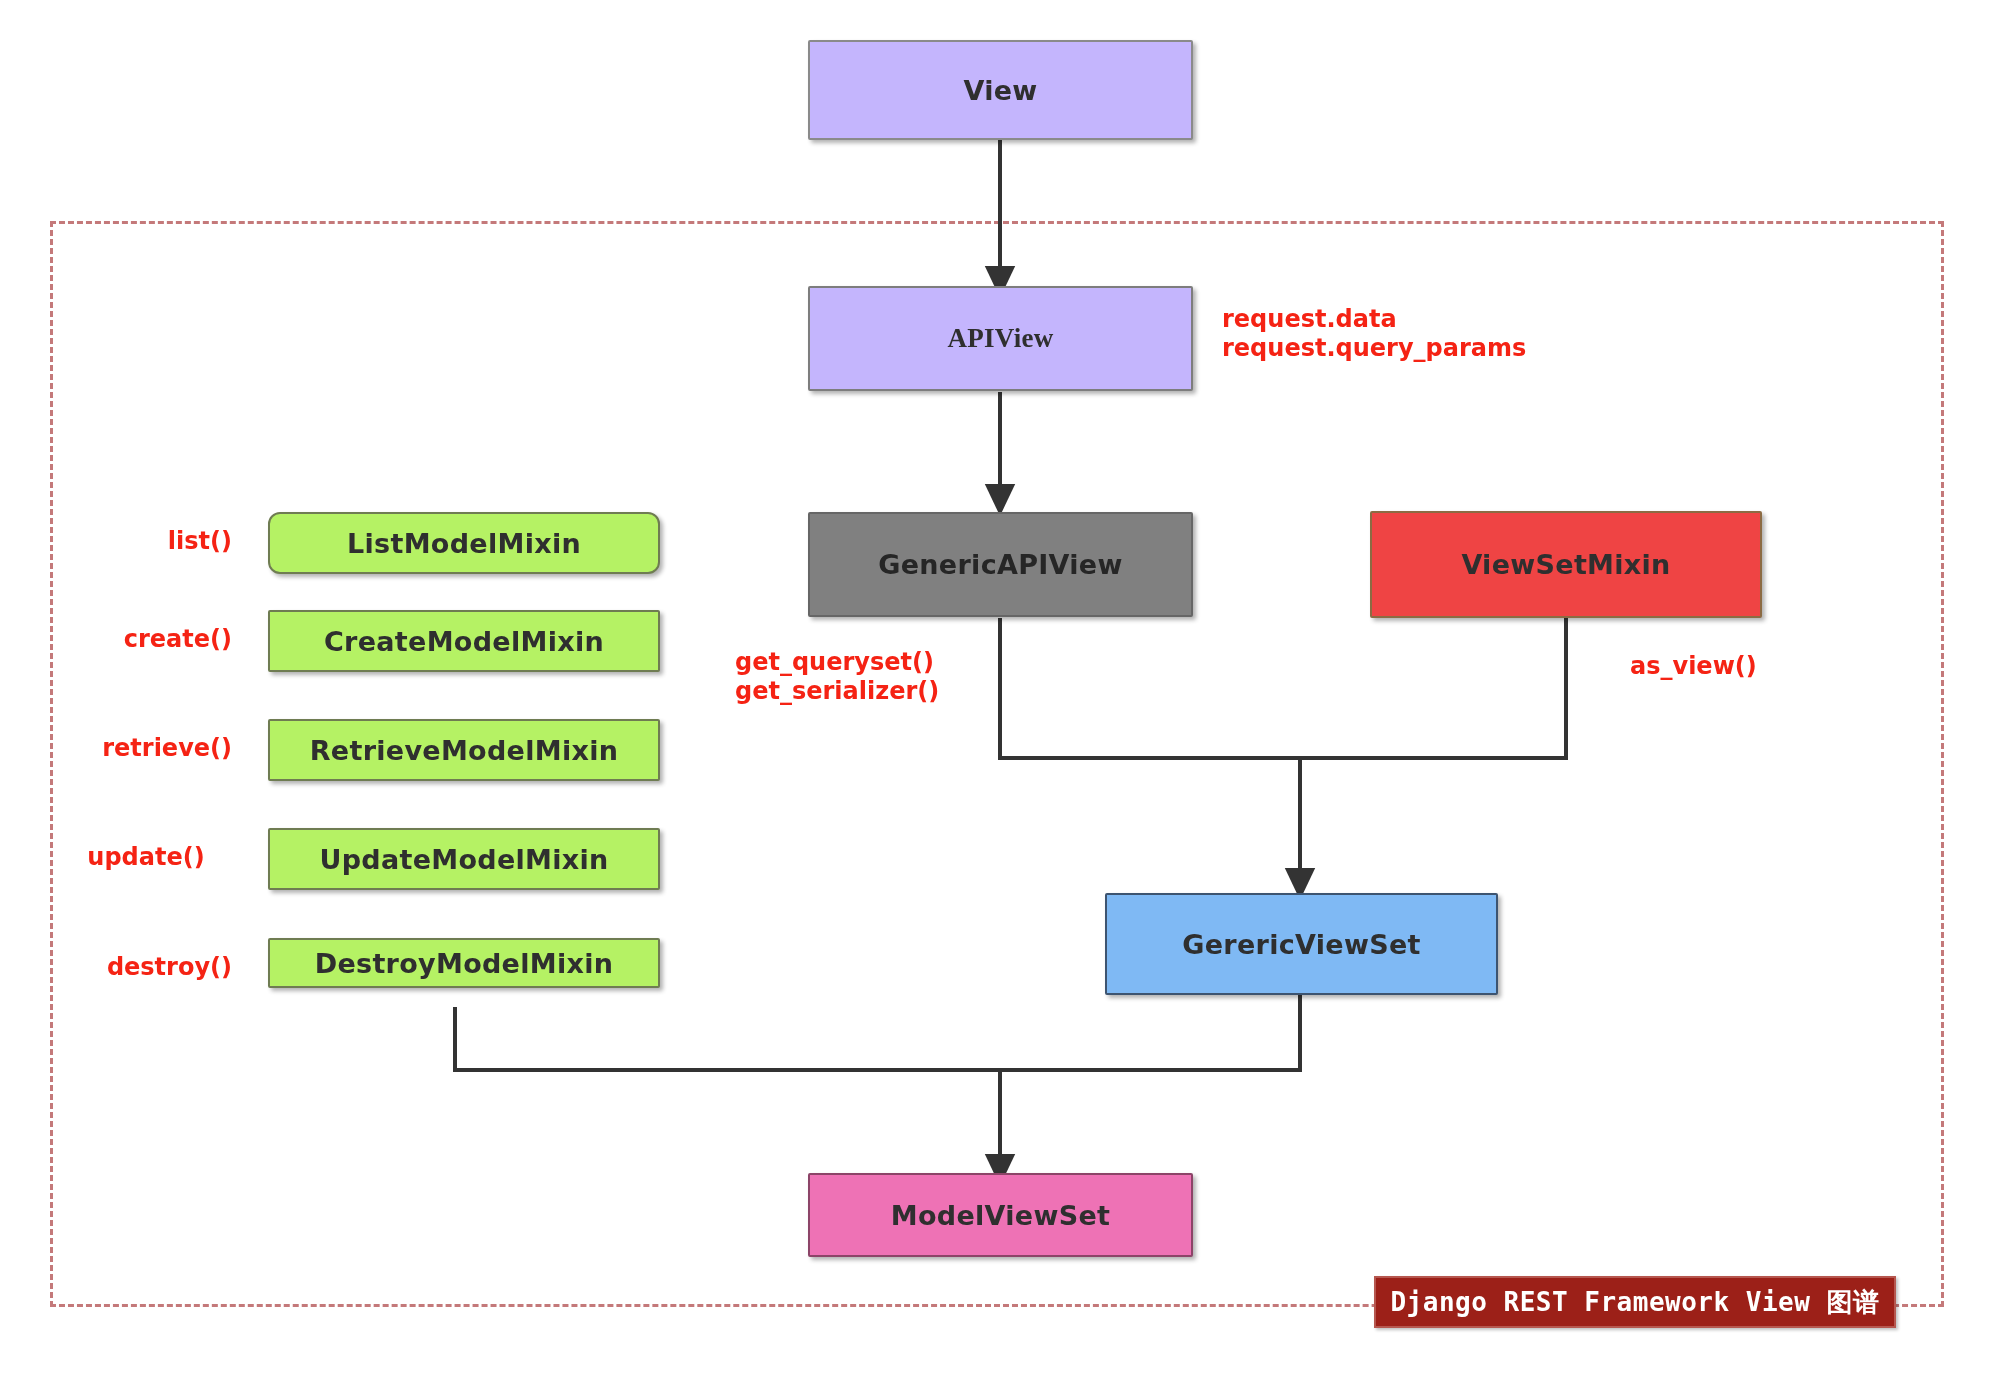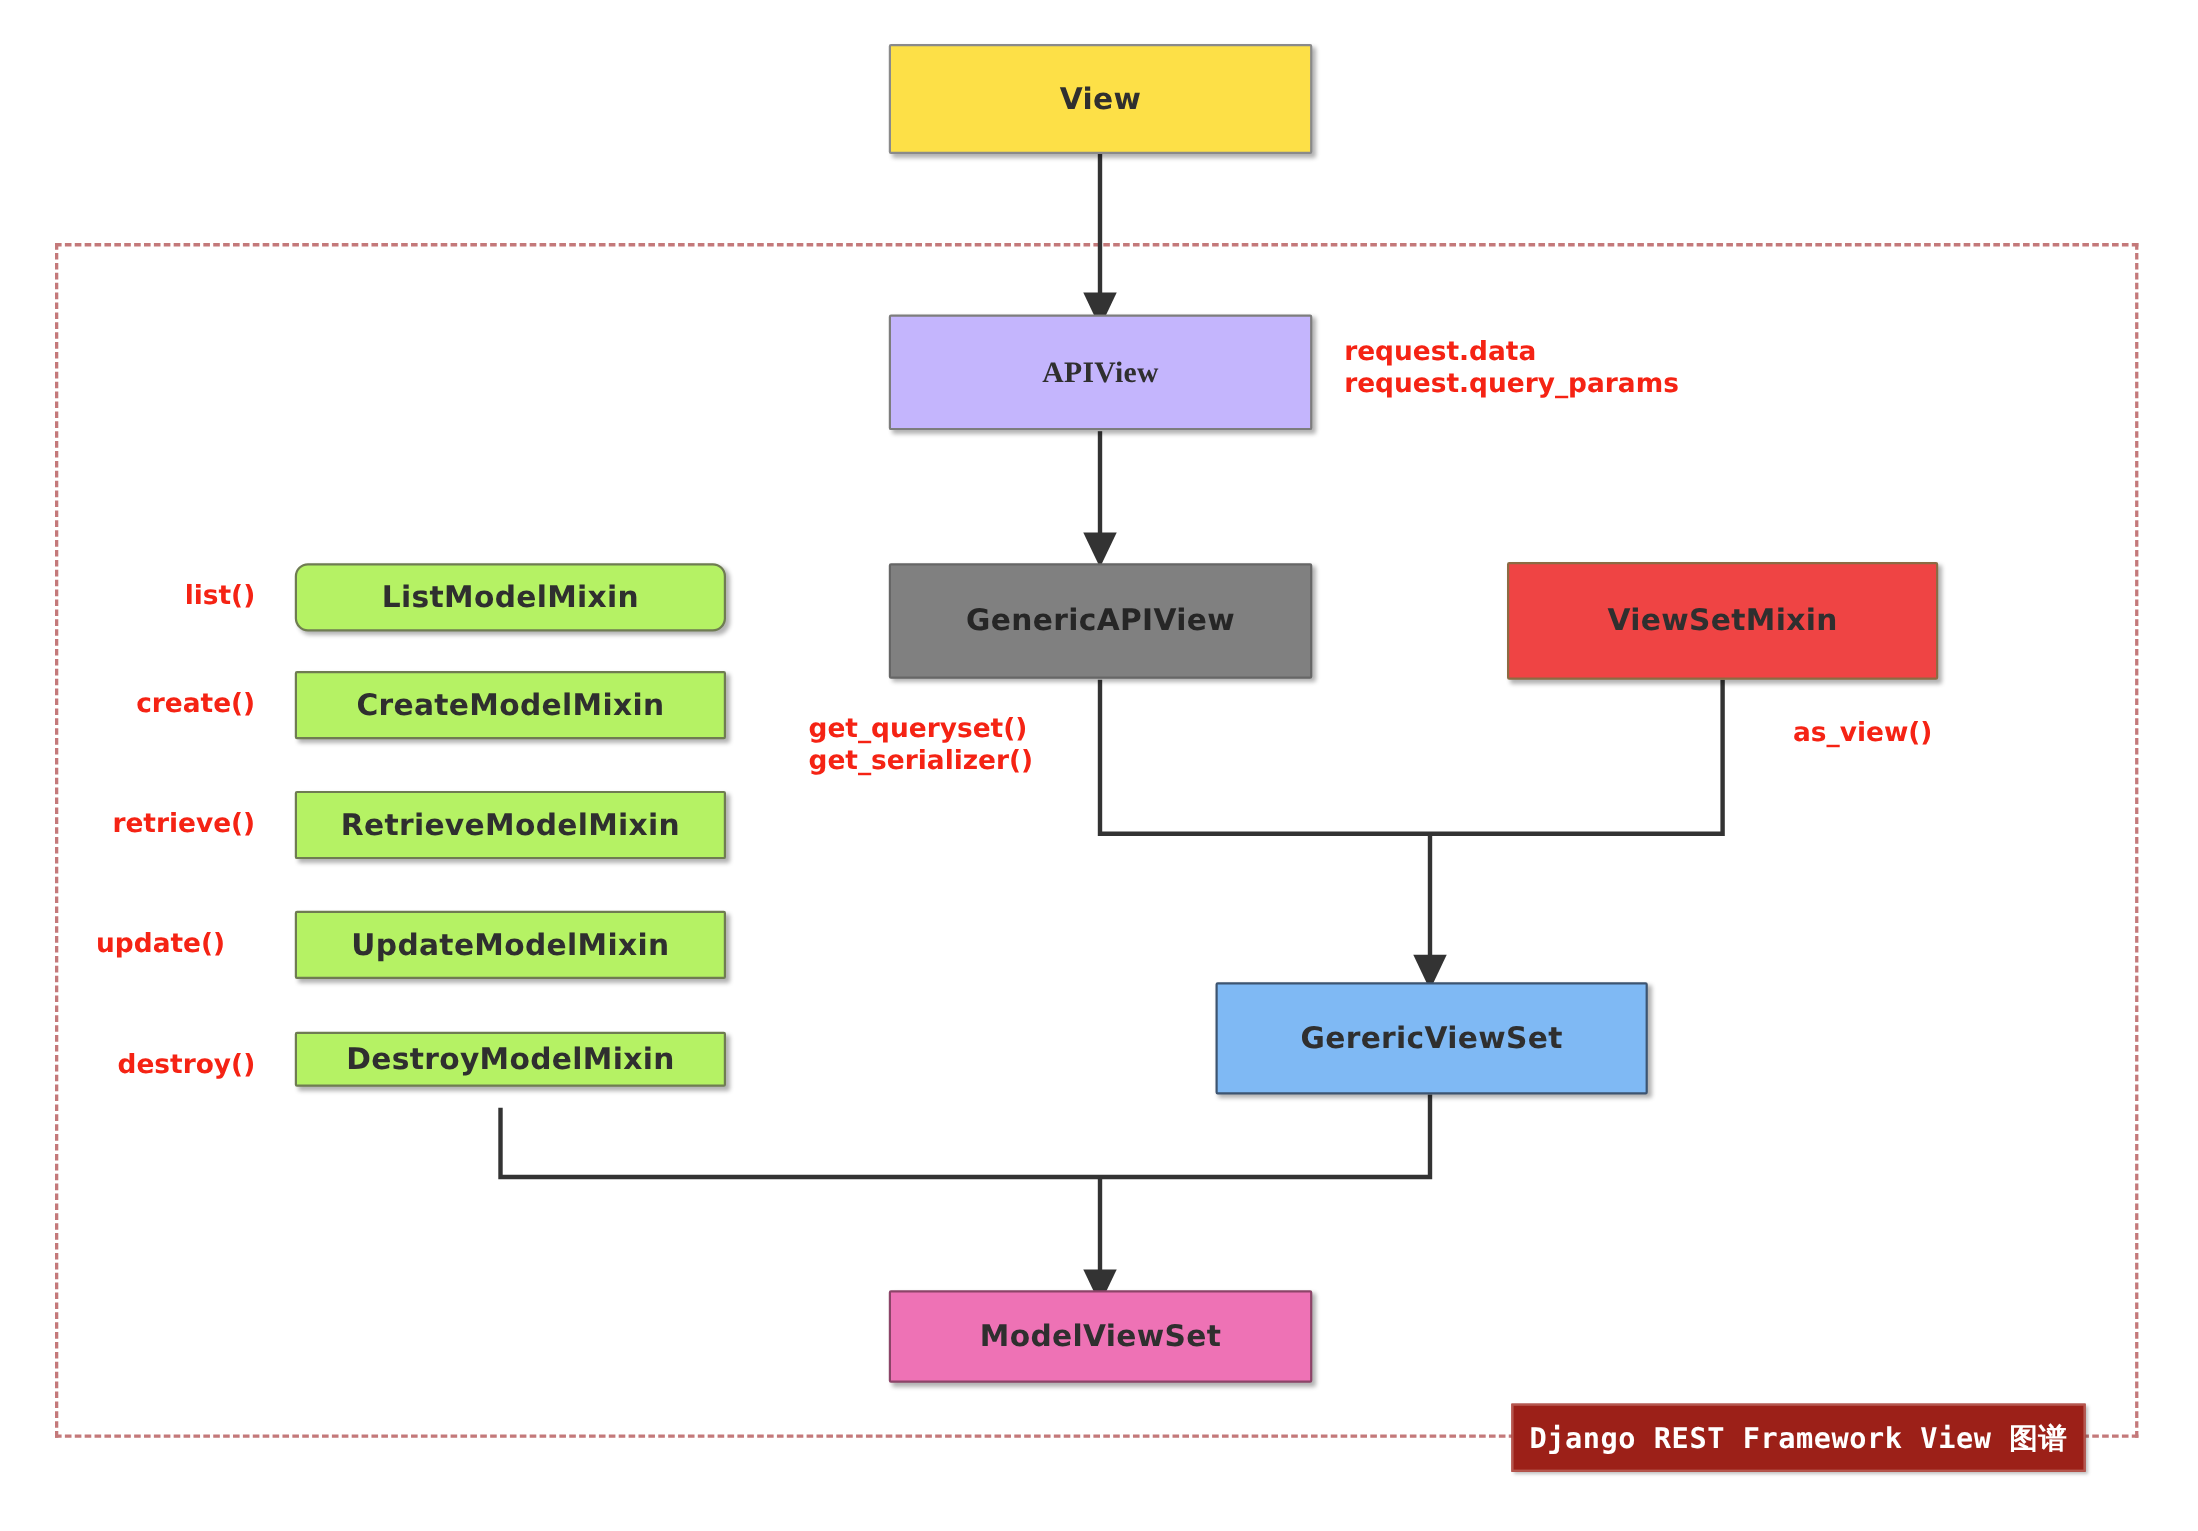--- a/index.html
+++ b/index.html
@@ -51,21 +51,21 @@
     border-radius: 2px;
     box-shadow: 3px 3px 4px rgba(0,0,0,0.30);
     color: #2f2f2f;
     font-family: "DejaVu Sans", sans-serif;
     font-weight: bold;
     font-size: 27px;
     letter-spacing: 0.3px;
     text-align: center;
     user-select: none;
   }
-  .node-view        { background: #fde047; border-color: #8a8a8a; }
+  .node-view        { background: #c4b5fd; border-color: #8a8a8a; }
   .node-apiview     { background: #c4b5fd; border-color: #7d7d7d; font-family: Liberation Serif, serif; }
   .node-generic     { background: #808080; border-color: #666666; color: #262626; }
   .node-viewsetmix  { background: #ef4444; border-color: #8c6b43; }
   .node-green       { background: #b5f264; border-color: #6f7c52; }
   .node-blue        { background: #7fb9f4; border-color: #3d5470; }
   .node-pink        { background: #ee72b5; border-color: #8c4468; }
 
   
   .annot {
     position: absolute;
@@ -78,21 +78,21 @@
     user-select: none;
   }
   .annot.right-align { text-align: right; }
 
   
   .caption {
     position: absolute;
     left: 1374px;
     top: 1276px;
     width: 522px;
-    height: 62px;
+    height: 52px;
     background: #9c2018;
     border: 2px solid #b6574f;
     box-sizing: border-box;
     display: flex;
     align-items: center;
     justify-content: center;
     color: #ffffff;
     font-family: "DejaVu Sans Mono", monospace;
     font-weight: bold;
     font-size: 26px;

